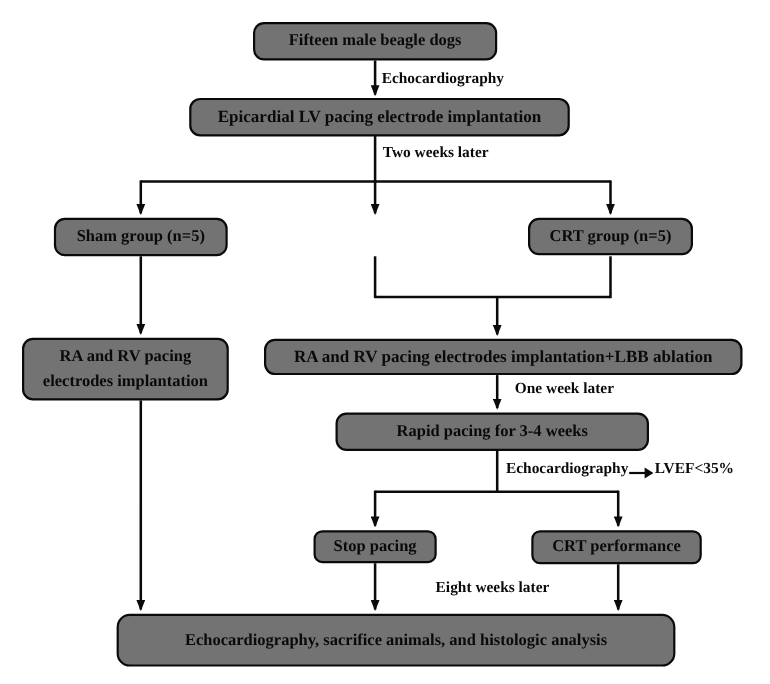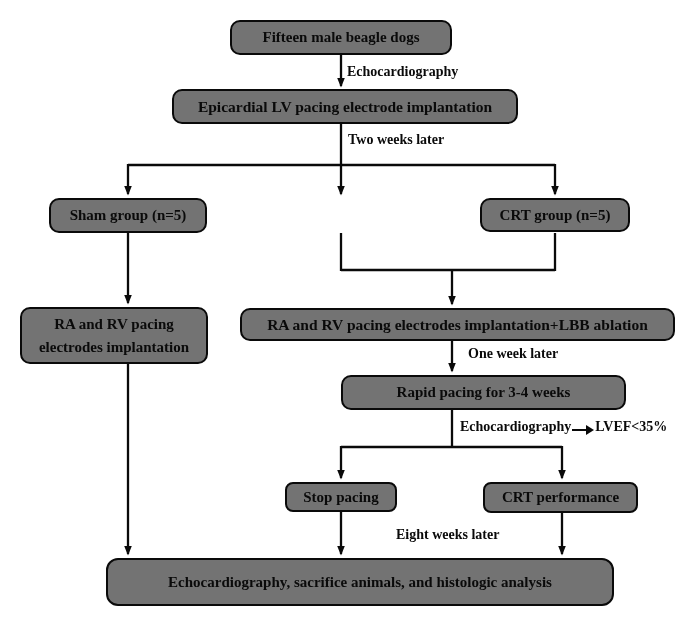--- a/index.html
+++ b/index.html
@@ -105,21 +105,21 @@
 
   <div class="node" style="left:20px; top:307px; width:188px; height:57px; line-height:1.5;">
     <span class="ln">RA and RV pacing</span>
     <span class="ln">electrodes implantation</span>
   </div>
 
   <div class="node" style="left:240px; top:308px; width:435px; height:33px; font-size:15.5px;">
     <span>RA and RV pacing electrodes implantation+LBB ablation</span>
   </div>
 
-  <div class="node" style="left:305px; top:375px; width:285px; height:35px;margin-left:36px;">
+  <div class="node" style="left:305px; top:375px; width:285px; height:35px;">
     <span>Rapid pacing for 3-4 weeks</span>
   </div>
 
   <div class="node" style="left:285px; top:482px; width:112px; height:30px; border-radius:8px;">
     <span>Stop pacing</span>
   </div>
 
   <div class="node" style="left:483px; top:482px; width:155px; height:31px; border-radius:8px;">
     <span>CRT performance</span>
   </div>

